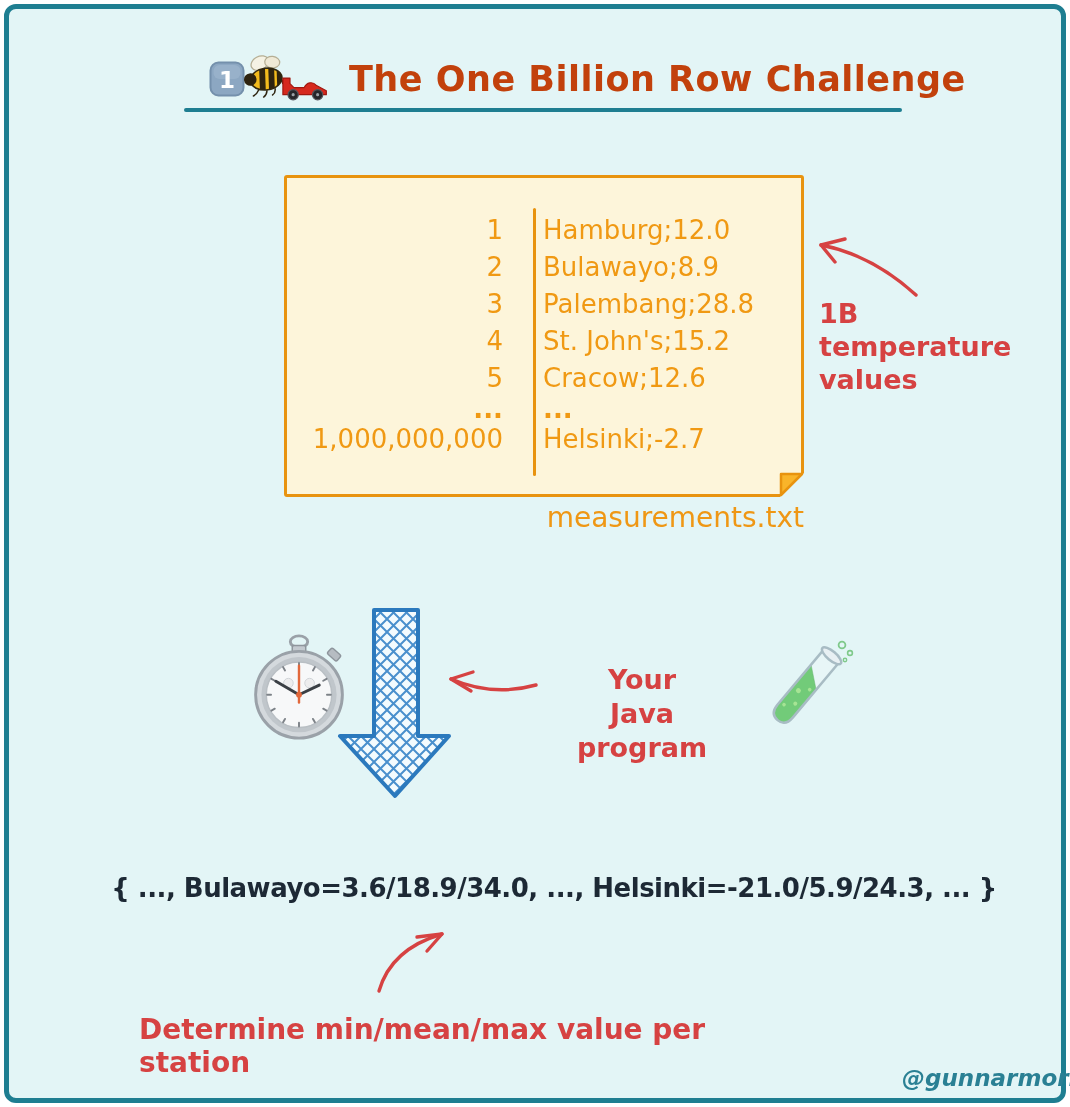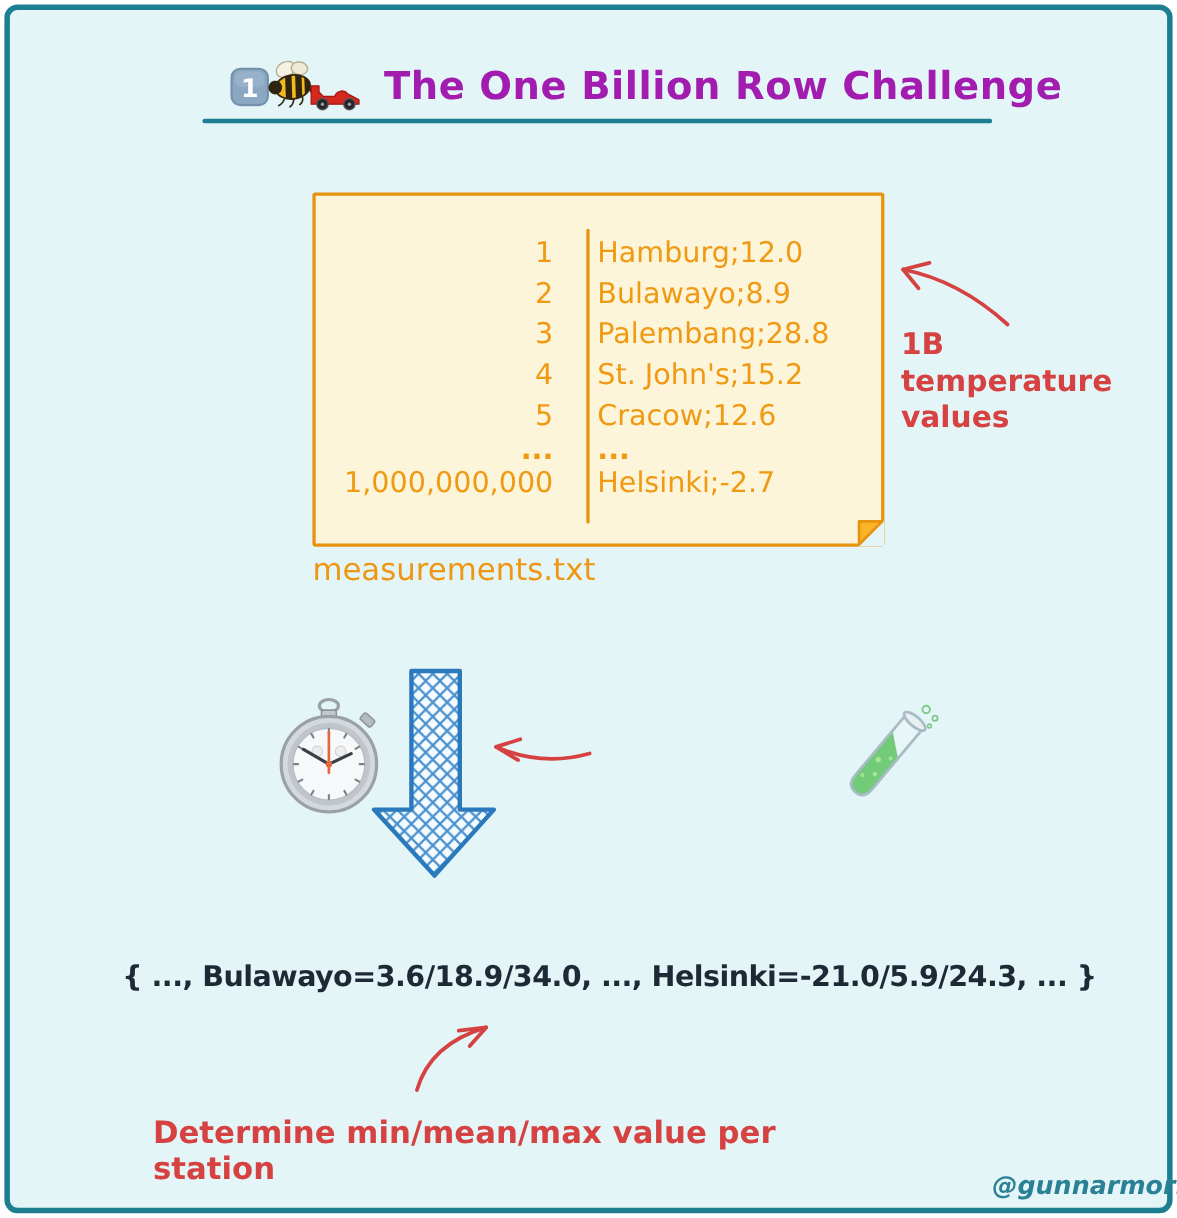--- a/index.html
+++ b/index.html
@@ -8,21 +8,21 @@
   #frame {
     position:absolute; inset:4px;
     border:5px solid #1e7e91; border-radius:12px;
     background:#e3f5f6;
   }
   
   .hdr-icons { position:absolute; left:198px; top:42px; width:124px; height:52px; }
   .hdr-icons svg { position:absolute; }
   .page-title {
     position:absolute; left:340px; top:50px;
-    font-size:35px; font-weight:700; color:#a21caf; letter-spacing:0.5px;
+    font-size:35px; font-weight:700; color:#c2410c; letter-spacing:0.5px;
     white-space:nowrap;
   }
   .title-underline {
     position:absolute; left:175px; top:99px; width:718px; height:3.5px;
     background:#1e7e91; border-radius:2px;
   }
   
   .card {
     position:absolute; left:275px; top:166px; width:520px; height:322px;
     background:#fdf5da; border:3px solid #e8930f; border-radius:3px;
@@ -35,21 +35,21 @@
     position:absolute; left:0; top:34px; right:0;
     display:grid; grid-template-columns:232px 1fr;
     color:#f09913; font-size:26px; font-weight:500;
   }
   .card-rows .num  { text-align:right; padding-right:16px; line-height:37px; white-space:nowrap; }
   .card-rows .entry{ padding-left:24px; line-height:37px; white-space:nowrap; }
   .card-rows .dots { line-height:24px; font-weight:700; }
   .page-fold { position:absolute; right:-3px; bottom:-3px; width:40px; height:40px; }
   .card-caption {
     position:absolute; left:275px; top:492px; width:520px;
-    text-align:left; color:#ef9714; font-size:28px; font-weight:500;
+    text-align:right; color:#ef9714; font-size:28px; font-weight:500;
   }
   
   .red-note { position:absolute; color:#d64242; font-weight:600; }
   .input-label  { left:810px; top:288px; width:220px; font-size:27px; line-height:33px; }
   .program-label{ left:535px; top:654px; width:196px; text-align:center; font-size:27px; line-height:34px; }
   .result-note  { left:130px; top:1004px; width:630px; text-align:left; font-size:28px; }
   .arrow-svg { position:absolute; overflow:visible; }
   
   .stopwatch { left:238px; top:624px; }
   .big-arrow { left:326px; top:597px; }
@@ -179,20 +179,24 @@
         </pattern>
       </defs>
       <polygon points="39,4 83,4 83,130 114,130 60,190 5,130 39,130" fill="#f3fbfe"></polygon>
       <polygon points="39,4 83,4 83,130 114,130 60,190 5,130 39,130" fill="url(#xh)" stroke="#2b79bd" stroke-width="4" stroke-linejoin="round"></polygon>
     </svg>
 
     <svg class="arrow-svg" style="left:432px; top:654px;" width="105" height="40" viewBox="0 0 105 40">
       <path d="M95,22 Q52,34 10,16" fill="none" stroke="#d64242" stroke-width="3.4" stroke-linecap="round"></path>
       <path d="M10,16 L32,9 M10,16 L30,28" fill="none" stroke="#d64242" stroke-width="3.4" stroke-linecap="round"></path>
     </svg>
+    <div class="red-note program-label">
+      <div>Your</div>
+      <div>Java program</div>
+    </div>
 
     <svg class="arrow-svg testtube" width="112" height="116" viewBox="0 0 112 116">
       <g transform="rotate(40 55 58)">
         <path d="M45,32 L65,48 L65,84 Q65,96 55,96 Q45,96 45,84 Z" fill="#2fb335"></path>
         <path d="M45,32 L65,48 L65,84 Q65,96 55,96 Q45,96 45,84 Z" fill="none" stroke="#1f8f27" stroke-width="1" opacity="0.5"></path>
         <circle cx="52" cy="60" r="2.5" fill="#7fd95e"></circle>
         <circle cx="58" cy="72" r="2" fill="#7fd95e"></circle>
         <circle cx="50" cy="80" r="1.8" fill="#7fd95e"></circle>
         <circle cx="60" cy="52" r="1.8" fill="#7fd95e"></circle>
         <path d="M45,12 L45,84 Q45,96 55,96 Q65,96 65,84 L65,12" fill="rgba(240,248,250,0.35)" stroke="#a8bcc4" stroke-width="2.5"></path>

